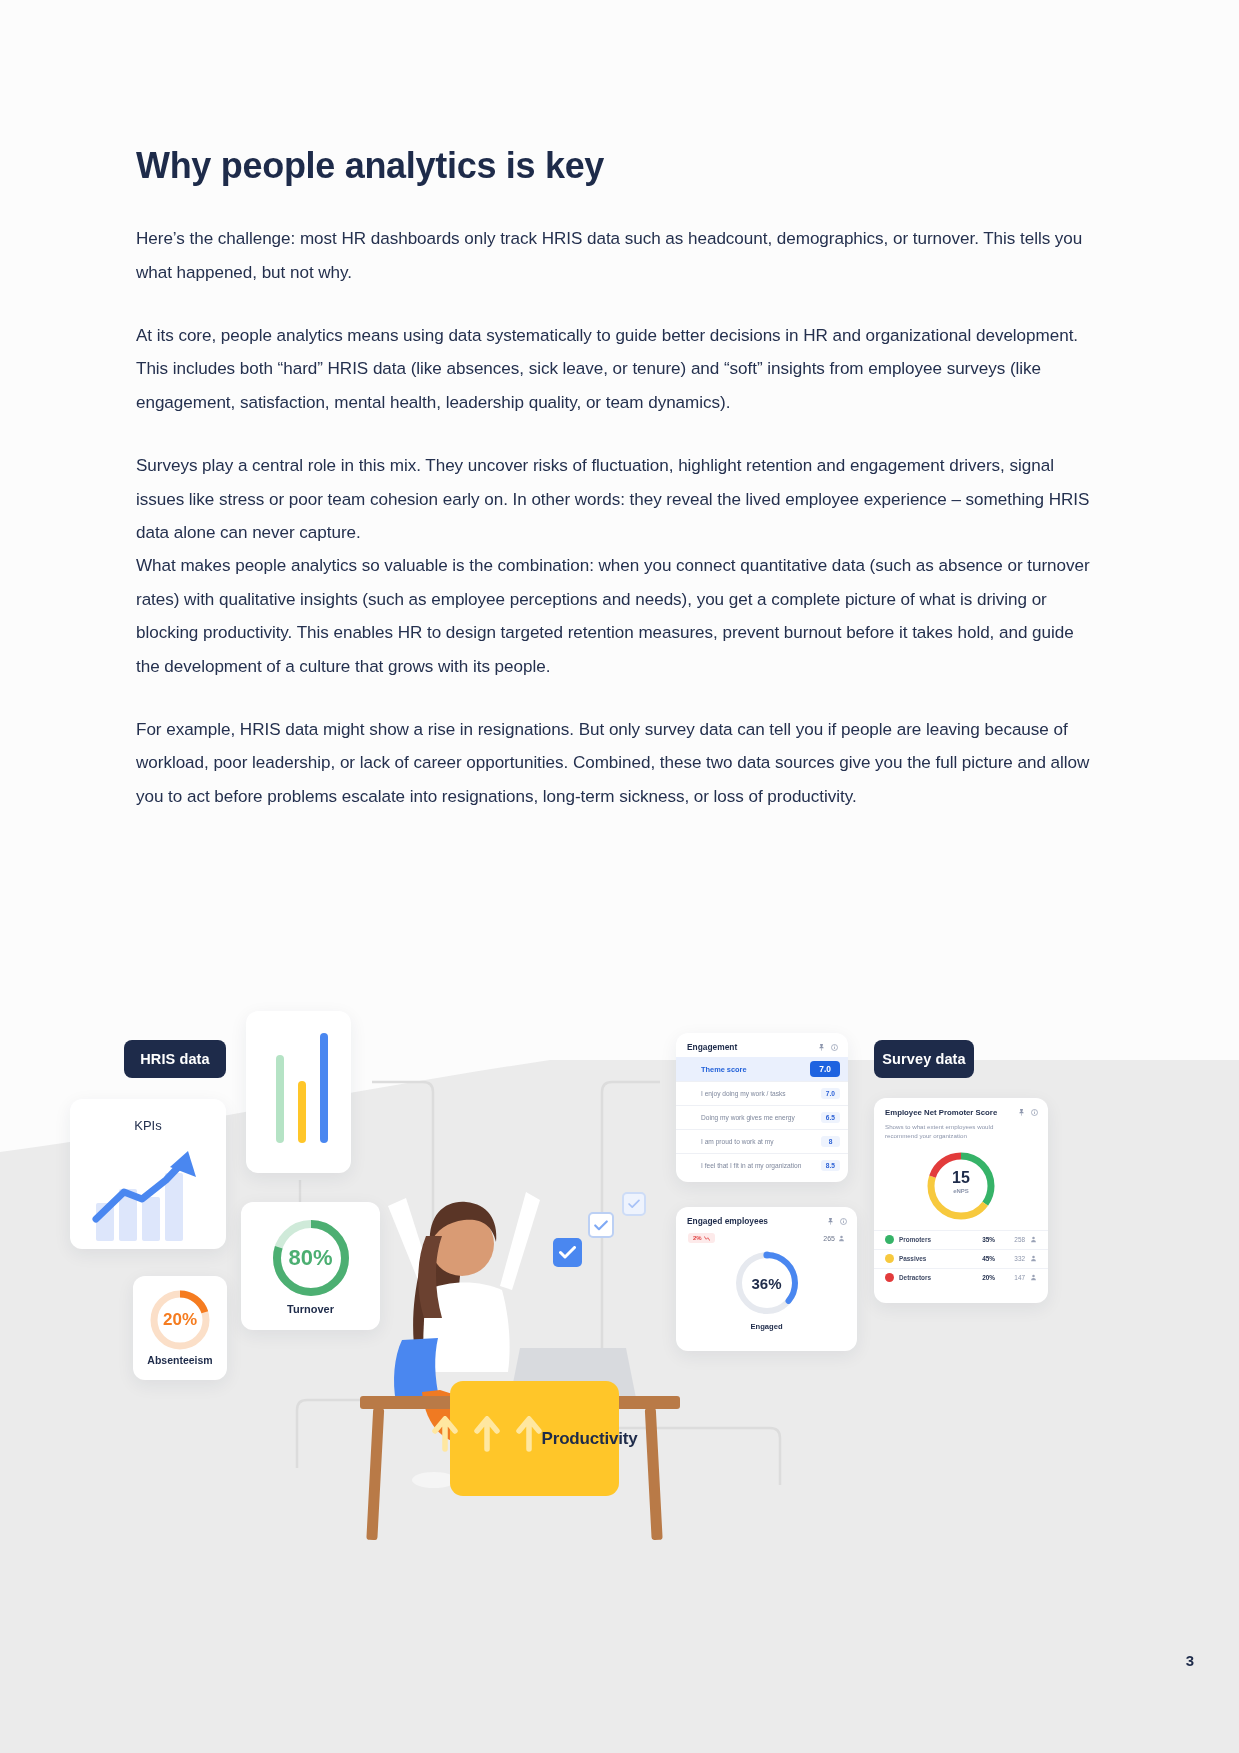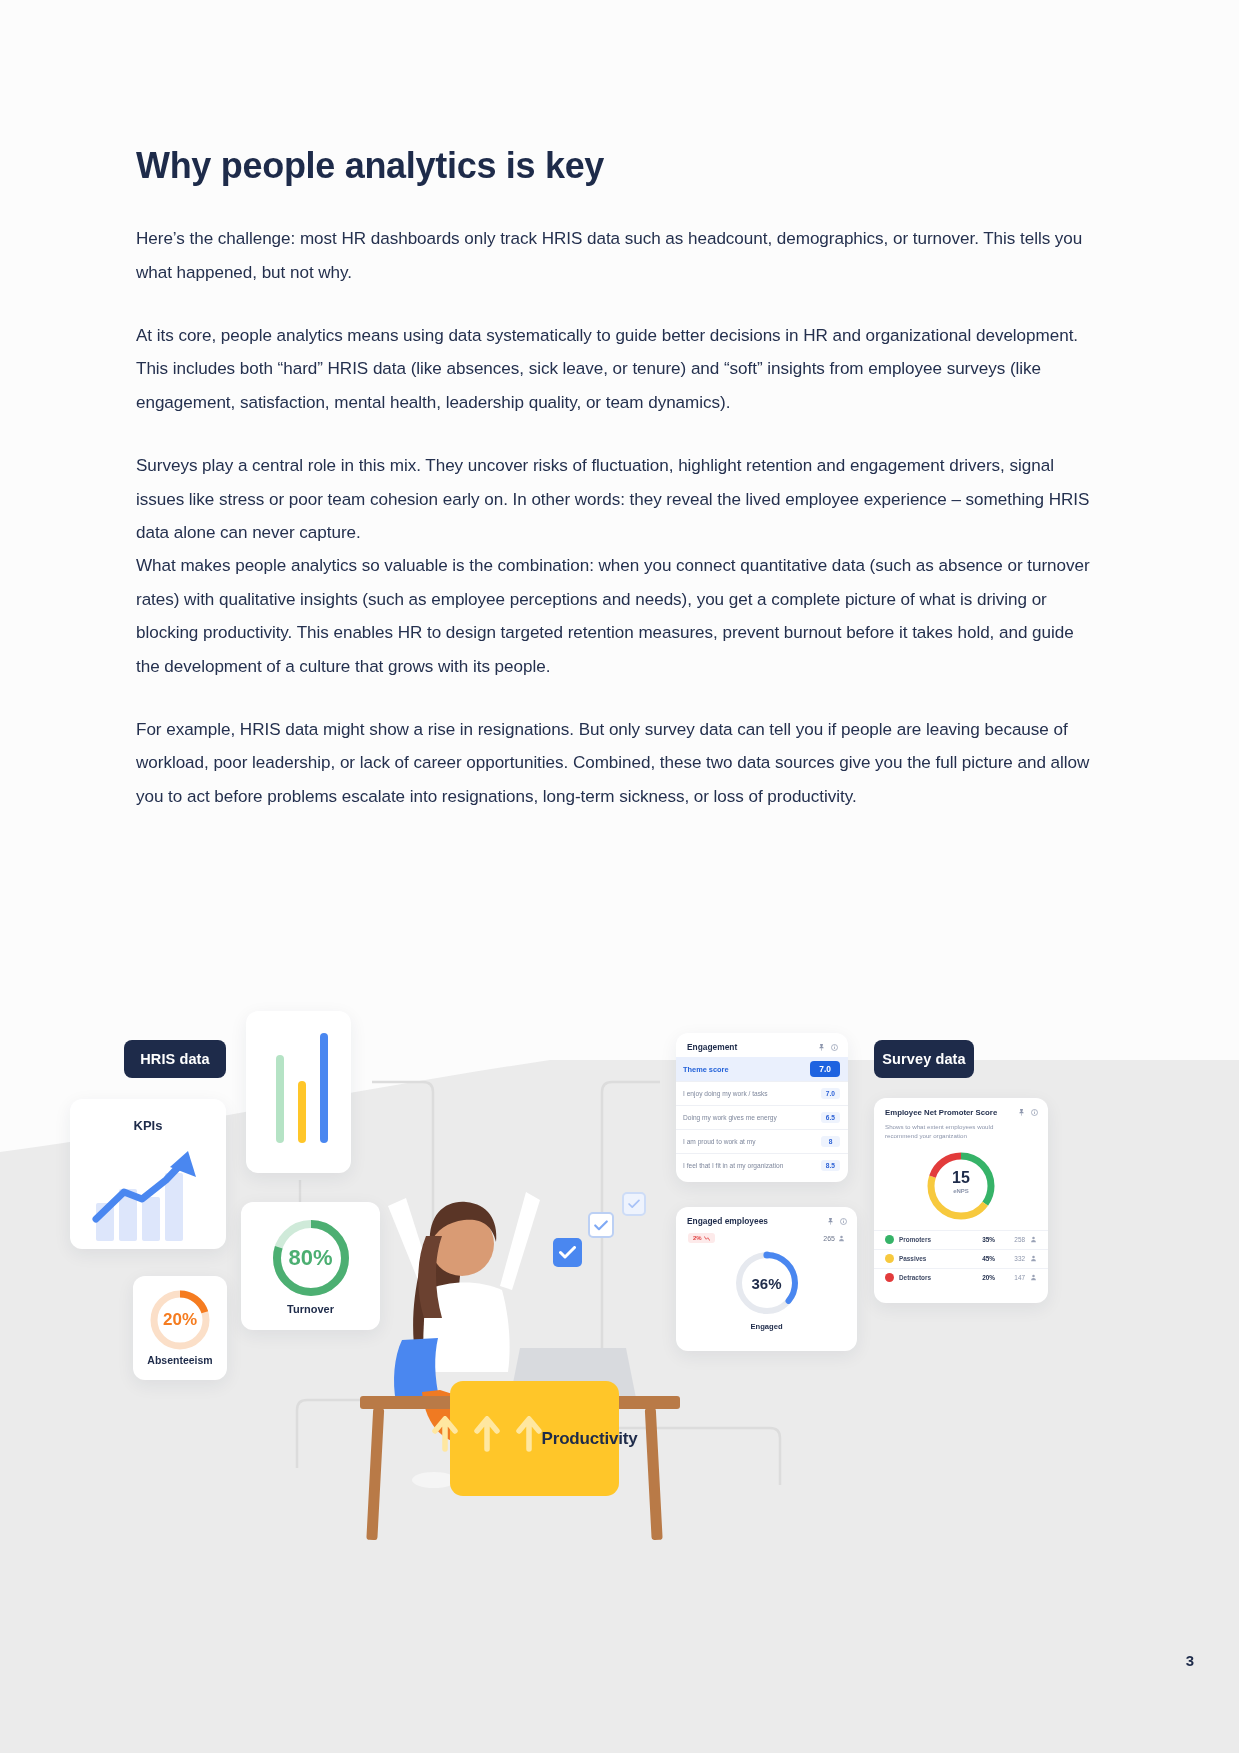--- a/index.html
+++ b/index.html
@@ -90,21 +90,21 @@
   }
   #pill-hris { left: 124px; top: 1040px; width: 102px; height: 38px; }
   #pill-survey { left: 874px; top: 1040px; width: 100px; height: 38px; }
 
   
   .connectors { position: absolute; left: 0; top: 1060px; width: 1239px; height: 693px; }
 
   
   #card-kpi { left: 70px; top: 1099px; width: 156px; height: 150px; }
   #card-kpi .card-title {
-    text-align: center; font-size: 13px; font-weight: 700;
+    text-align: center; font-size: 13px; font-weight: 400;
     color: #1e2b4a; margin-top: 19px;
   }
   #card-kpi .kpi-art { margin-top: 4px; }
 
   
   #card-bars { left: 246px; top: 1011px; width: 105px; height: 162px; }
 
   
   #card-turnover { left: 241px; top: 1202px; width: 139px; height: 128px; }
   #card-turnover .donut-label {
@@ -129,21 +129,21 @@
   .mini-head {
     display:flex; align-items:center; justify-content:space-between;
     padding: 0 10px 5px 11px;
   }
   .mini-head .mini-title { font-size: 8.4px; font-weight: 700; color:#1e2b4a; }
   .mini-head .mini-icons { display:flex; gap:6px; align-items:center; color:#8d96ad; }
   .mini-head .mini-icons svg { display:block; }
 
   .row {
     display:flex; align-items:center; justify-content:space-between;
-    height: 24px; padding: 0 8px 0 7px;
+    height: 24px; padding: 0 8px 0 25px;
     border-top: 1px solid #eef0f5;
     font-size: 6.6px; color:#7e879c;
   }
   .row.header-row {
     background: #eaf0fd; border-top: none;
     color:#2563d9; font-weight:700; font-size:7.4px;
   }
   .row .score {
     font-size: 6.6px; font-weight:700; color:#2d62d6;
     background:#eef3fd; border-radius:3px; padding:2px 5px; min-width:19px; text-align:center;

